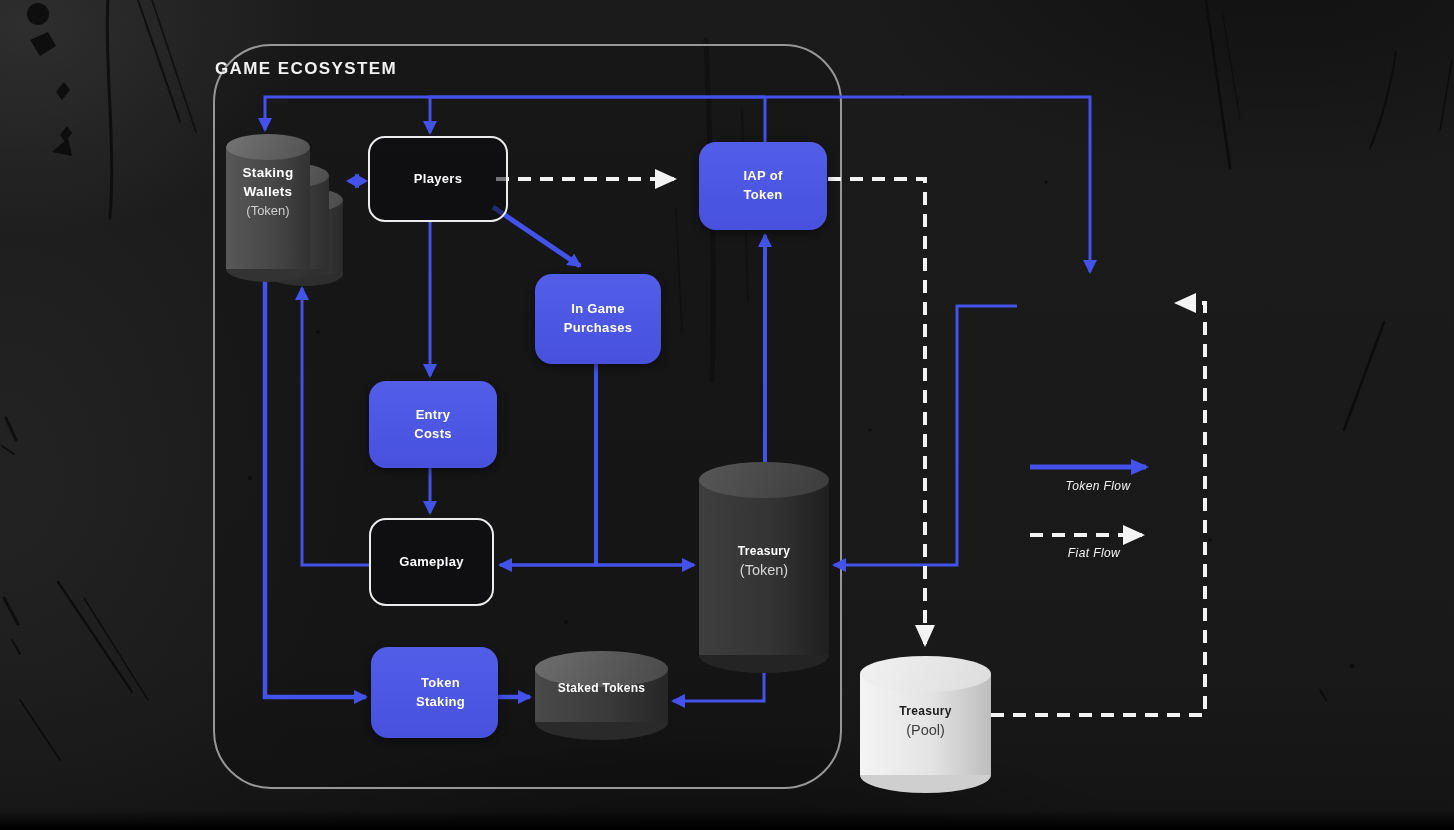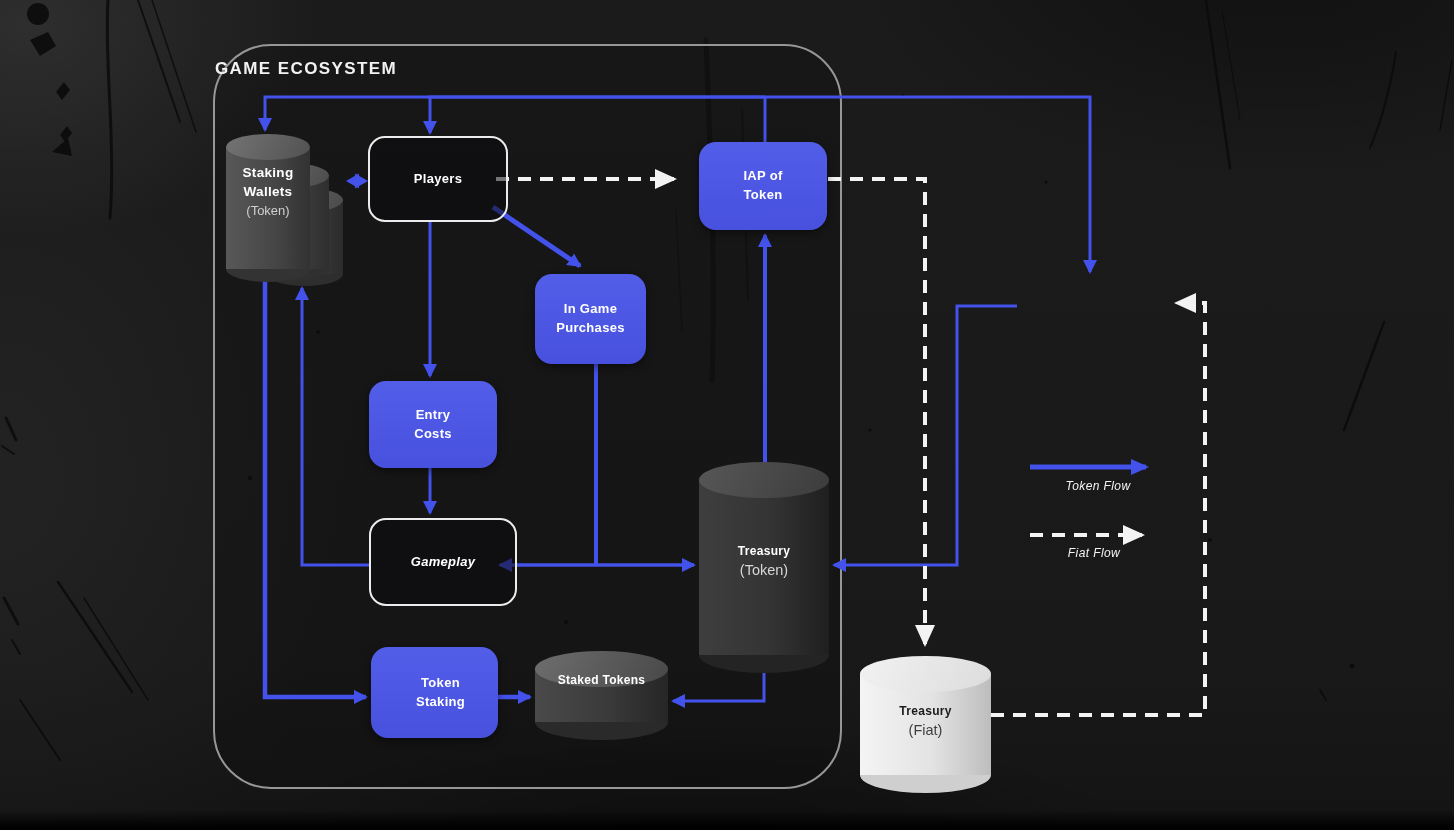--- a/index.html
+++ b/index.html
@@ -163,45 +163,45 @@
   </div>
 
   <div class="node outline" style="left:368px;top:136px;width:140px;height:86px;">
     <span class="lbl">Players</span>
   </div>
 
   <div class="node blue" style="left:699px;top:142px;width:128px;height:88px;">
     <span class="lbl" style="width:72px;">IAP of Token</span>
   </div>
 
-  <div class="node blue" style="left:535px;top:274px;width:111px;height:90px;">
+  <div class="node blue" style="left:535px;top:274px;width:126px;height:90px;">
     <span class="lbl" style="width:94px;">In Game Purchases</span>
   </div>
 
   <div class="node blue" style="left:369px;top:381px;width:128px;height:87px;justify-content:center;">
     <span class="lbl" style="width:52px;">Entry Costs</span>
   </div>
 
-  <div class="node outline" style="left:369px;top:518px;width:148px;height:88px;font-style:italic;">
+  <div class="node outline" style="left:369px;top:518px;width:125px;height:88px;">
     <span class="lbl">Gameplay</span>
   </div>
 
   <div class="node blue" style="left:371px;top:647px;width:127px;height:91px;padding-left:12px;">
     <span class="lbl" style="width:62px;">Token Staking</span>
   </div>
 
 
   <div class="cyl" style="left:535px;top:651px;width:133px;height:89px;--e:36px;
        --ctop:linear-gradient(120deg,#6e6e6e,#484848);--cside:linear-gradient(90deg,#4a4a4a,#3a3a3a 55%,#262626);--cbot:#2a2a2a;">
     <i class="top"></i>
       <i class="side"></i>
       <i class="bot"></i>
     </div>
   <div class="cyl-lbl" style="left:540px;top:668px;width:123px;">
-    <b style="width:90px;margin:4px auto;">Staked Tokens</b>
+    <b style="width:90px;margin:12px auto;">Staked Tokens</b>
   </div>
 
   <div class="cyl" style="left:699px;top:462px;width:130px;height:211px;--e:36px;
        --ctop:linear-gradient(120deg,#575757,#3c3c3c);--cside:linear-gradient(90deg,#3e3e3e,#343434 55%,#1f1f1f);--cbot:#242424;">
     <i class="top"></i>
       <i class="side"></i>
       <i class="bot"></i>
     </div>
   <div class="cyl-lbl" style="left:702px;top:543px;width:124px;">
     <b>Treasury</b>
@@ -209,19 +209,19 @@
   </div>
 
   <div class="cyl" style="left:860px;top:656px;width:131px;height:137px;--e:36px;
        --ctop:linear-gradient(120deg,#f2f2f2,#dcdcdc);--cside:linear-gradient(90deg,#f4f4f4,#e3e3e3 55%,#bdbdbd);--cbot:#cfcfcf;">
     <i class="top"></i>
       <i class="side"></i>
       <i class="bot"></i>
     </div>
   <div class="cyl-lbl dark" style="left:863px;top:703px;width:125px;">
     <b>Treasury</b>
-    <span>(Fiat)</span>
+    <span>(Pool)</span>
   </div>
 
   <div class="legend-lbl" style="left:1030px;top:479px;width:136px;text-align:center;">Token Flow</div>
   <div class="legend-lbl" style="left:1026px;top:546px;width:136px;text-align:center;">Fiat Flow</div>
 
 </div>
 
 </body></html>

